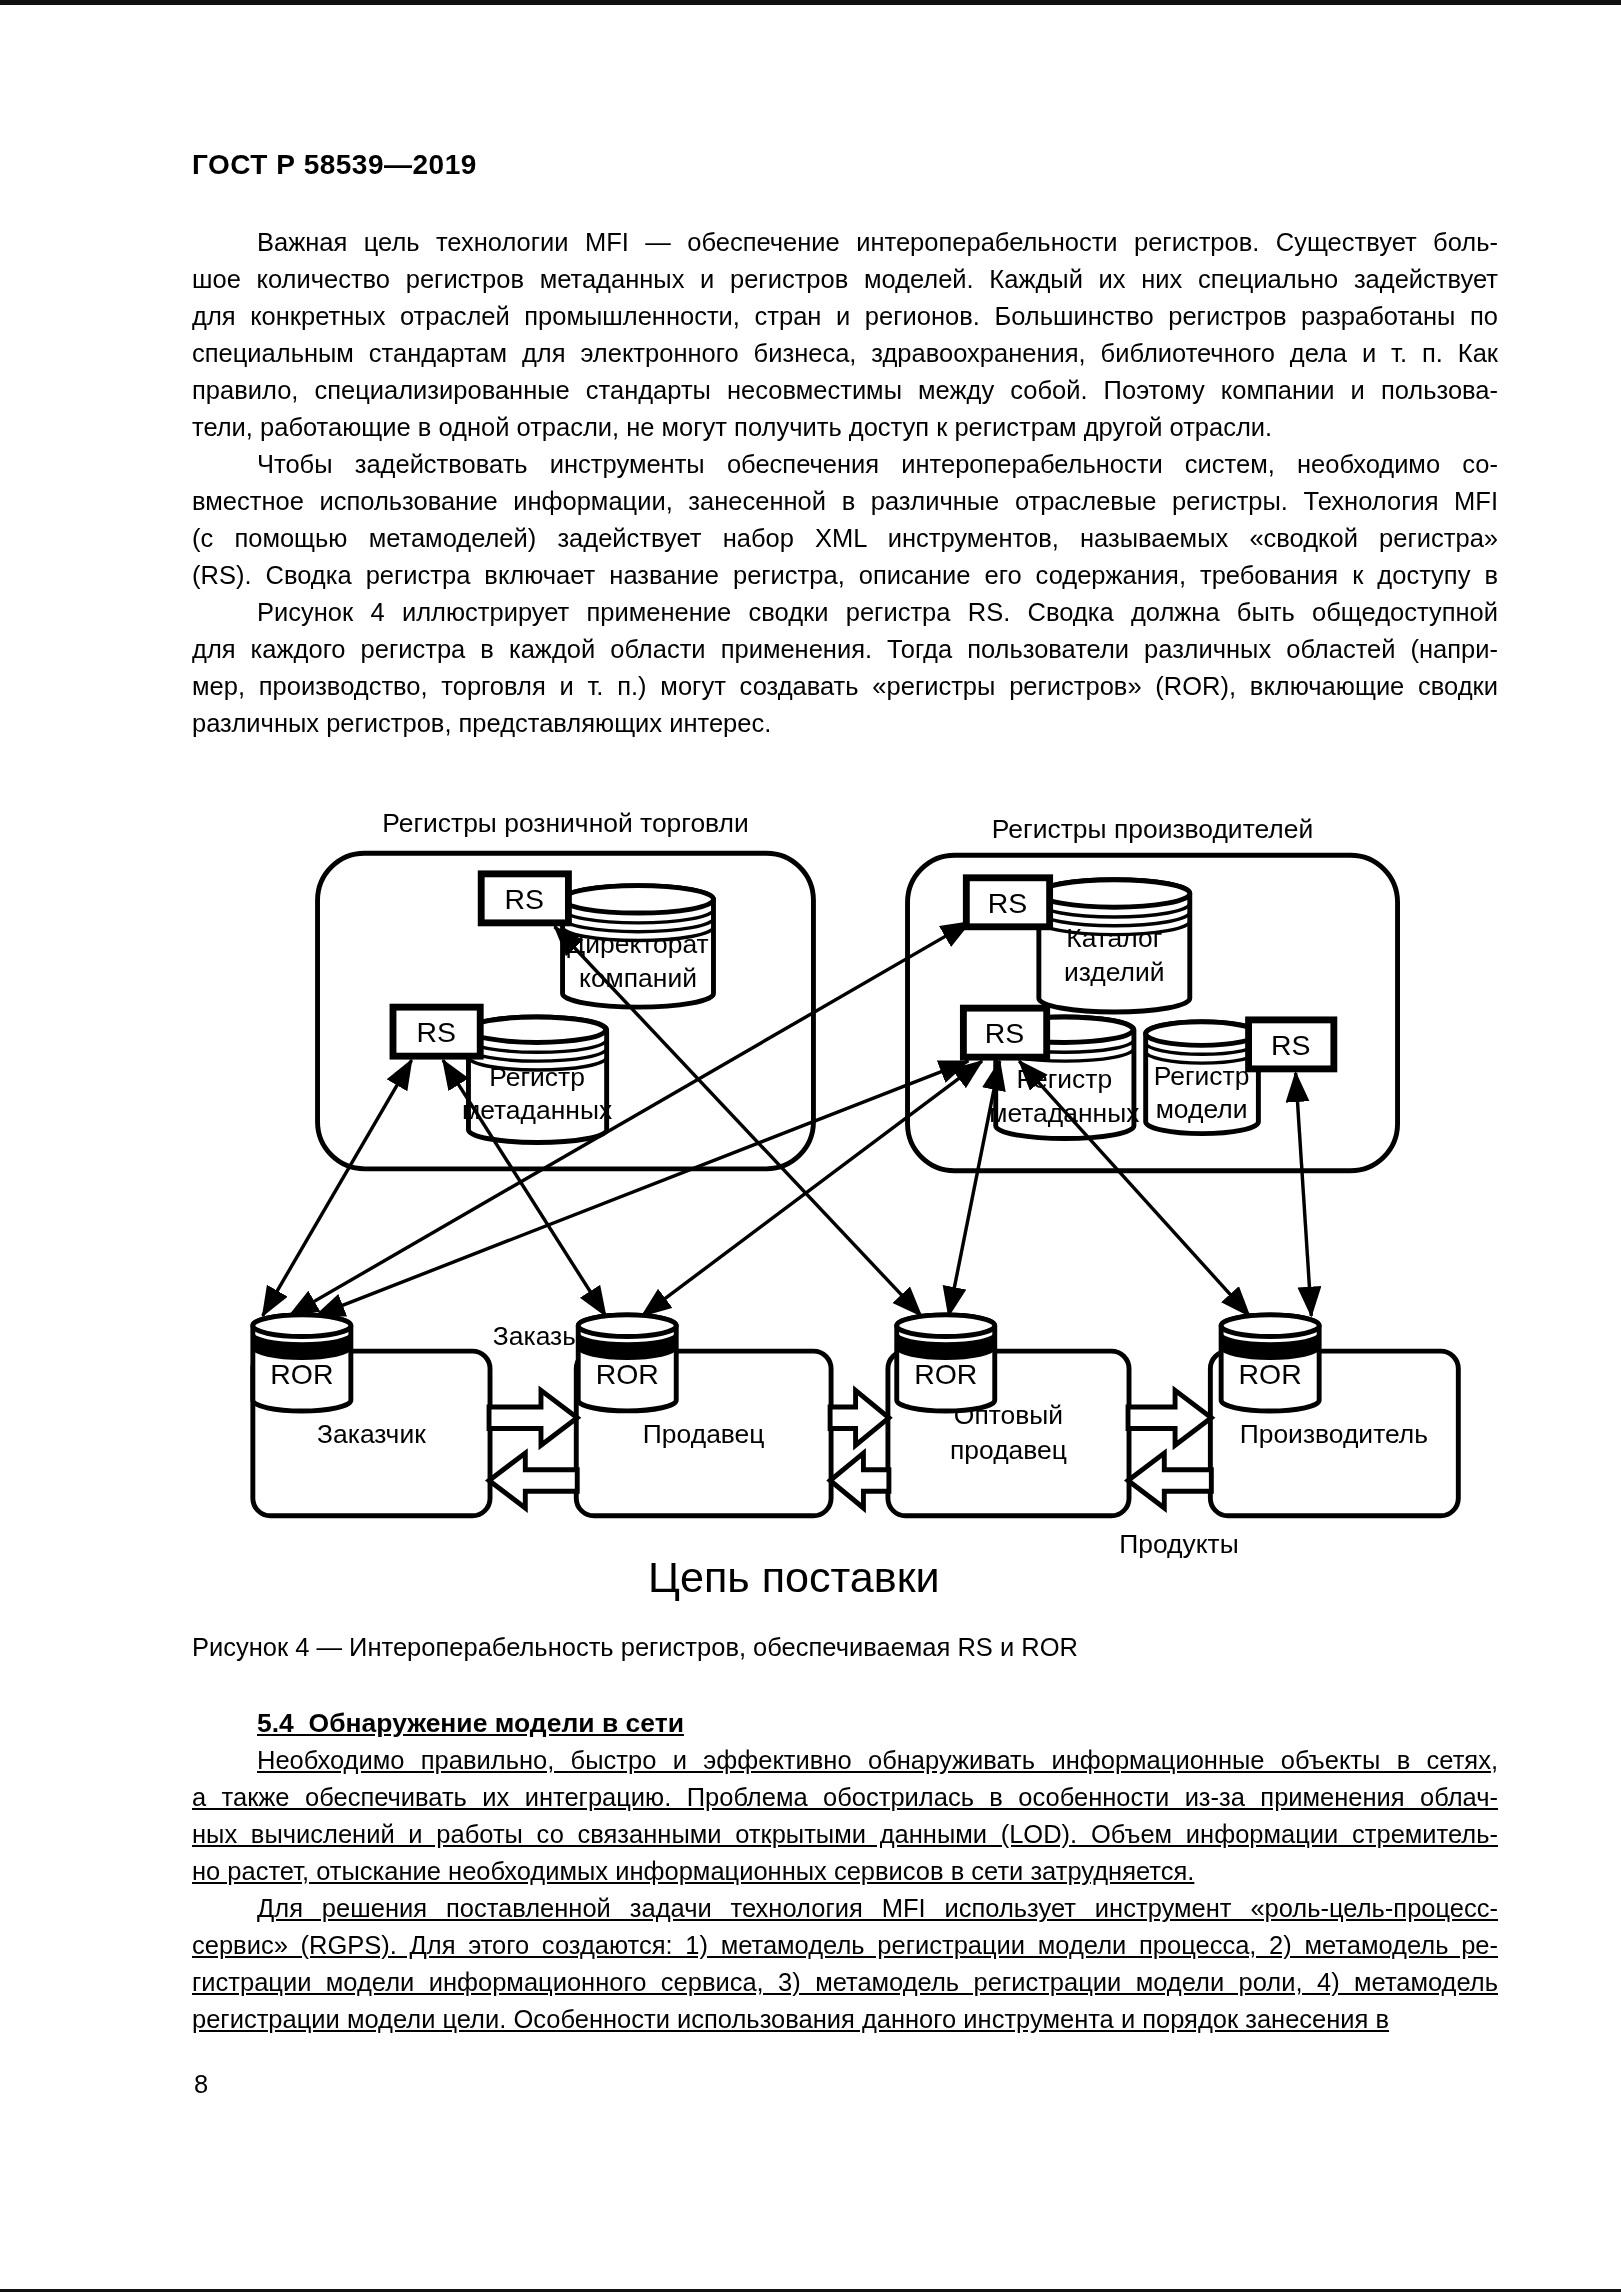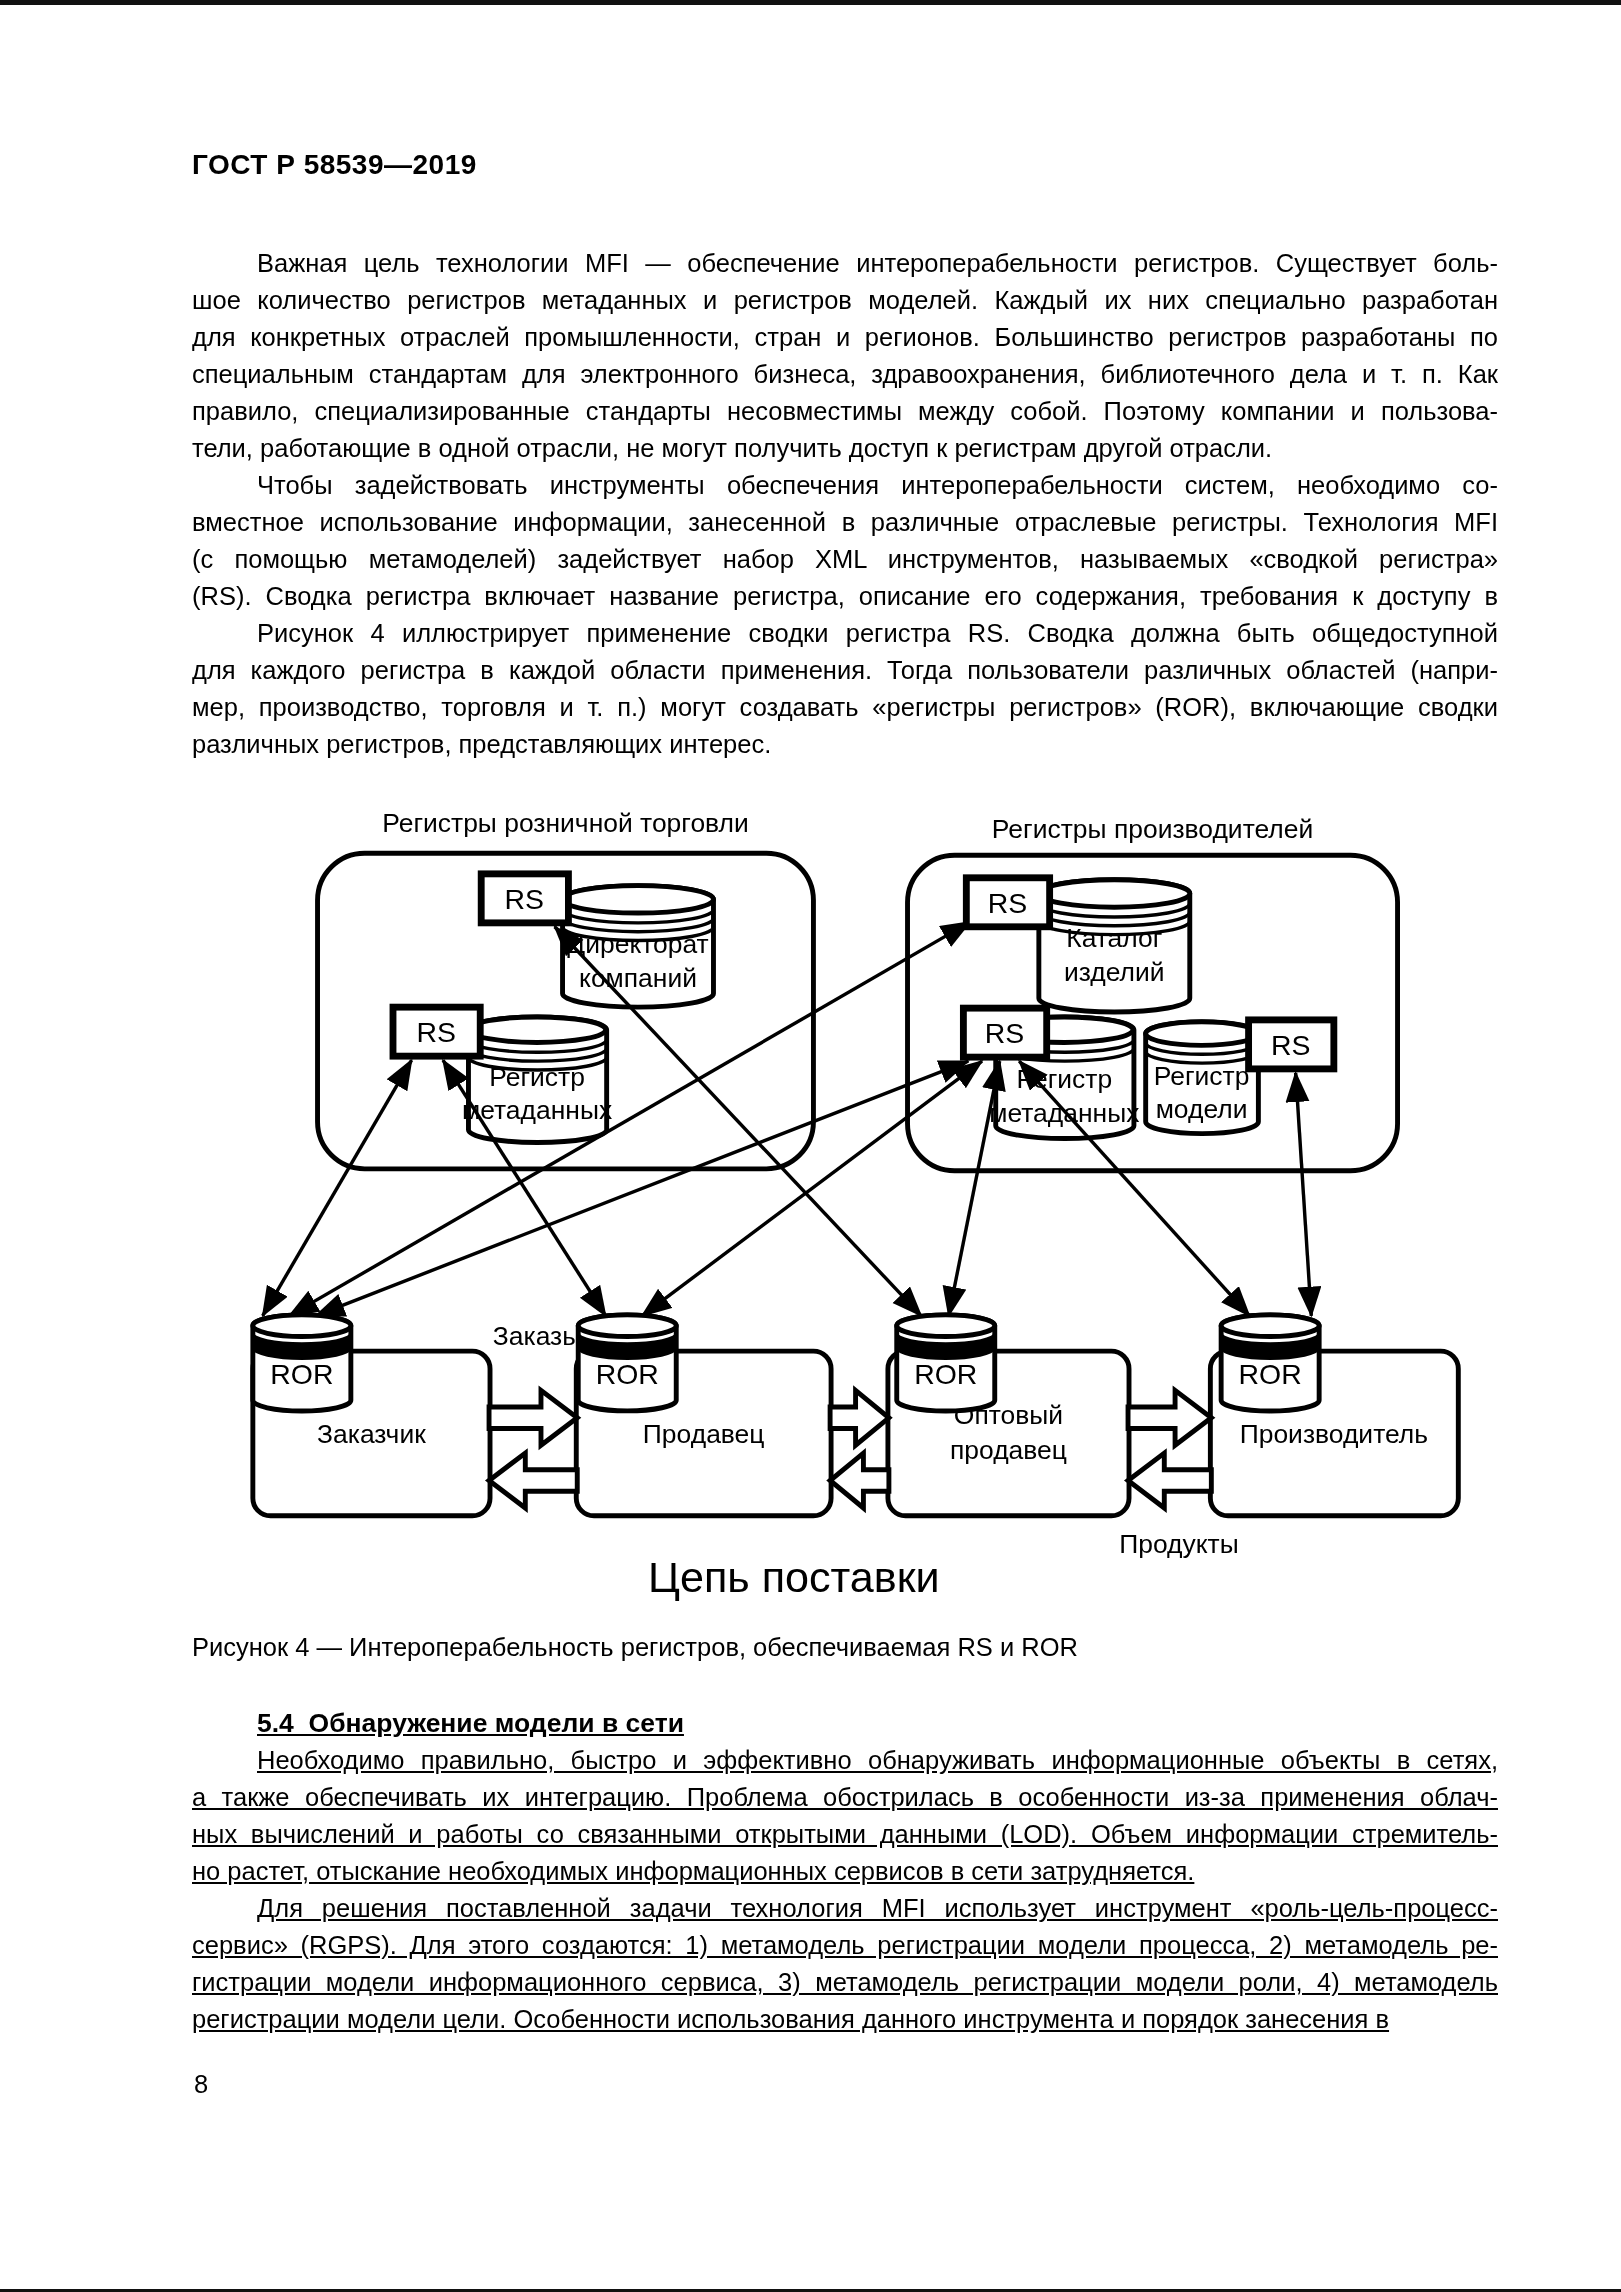--- a/index.html
+++ b/index.html
@@ -3,21 +3,21 @@
 <meta charset="utf-8">
 <style>
   html,body{margin:0;padding:0;background:#8a8a8a;}
   .page{position:relative;width:1621px;height:2293px;background:#ffffff;overflow:hidden;
         font-family:"Liberation Sans","DejaVu Sans",sans-serif;color:#000000;}
   .scan-edge{position:absolute;left:0;width:1621px;background:#111;}
   .scan-edge.top{top:0;height:4.9px;}
   .scan-edge.bottom{bottom:0;height:3.9px;}
   .hdr{position:absolute;left:192px;top:149px;font-size:28px;font-weight:bold;letter-spacing:0.5px;}
   .textblock{position:absolute;left:192px;width:1306px;}
-  .tb-top{top:245px;}
+  .tb-top{top:224px;}
   .tb-bottom{top:1705px;text-decoration:underline;}
   .para{margin:0;}
   .para + .para{margin-top:0;}
   .line{height:37px;line-height:37px;font-size:25.5px;text-align:justify;text-align-last:justify;overflow:hidden;}
   .line.first{padding-left:65px;}
   .line.last{text-align-last:left;}
   .secheading{font-size:26.5px;font-weight:bold;height:37px;line-height:37px;padding-left:65px;white-space:pre;}
   .tb-bottom .para:first-of-type{margin-top:19.6px;}
   .caption{position:absolute;left:192px;top:1629px;width:1306px;height:37px;line-height:37px;
            text-align:left;font-size:25.5px;}
@@ -35,21 +35,21 @@
 
 <div class="page">
   <div class="scan-edge top"></div>
   <div class="scan-edge bottom"></div>
 
   <div class="hdr">ГОСТ Р 58539—2019</div>
 
   <div class="textblock tb-top">
     <div class="para">
         <div class="line first">Важная цель технологии MFI — обеспечение интероперабельности регистров. Существует боль-</div>
-        <div class="line">шое количество регистров метаданных и регистров моделей. Каждый их них специально разработан</div>
+        <div class="line">шое количество регистров метаданных и регистров моделей. Каждый их них специально задействует</div>
         <div class="line">для конкретных отраслей промышленности, стран и регионов. Большинство регистров разработаны по</div>
         <div class="line">специальным стандартам для электронного бизнеса, здравоохранения, библиотечного дела и т. п. Как</div>
         <div class="line">правило, специализированные стандарты несовместимы между собой. Поэтому компании и пользова-</div>
         <div class="line last">тели, работающие в одной отрасли, не могут получить доступ к регистрам другой отрасли.</div>
       </div>
     <div class="para">
         <div class="line first">Чтобы задействовать инструменты обеспечения интероперабельности систем, необходимо со-</div>
         <div class="line">вместное использование информации, занесенной в различные отраслевые регистры. Технология MFI</div>
         <div class="line">(с помощью метамоделей) задействует набор XML инструментов, называемых «сводкой регистра»</div>
         <div class="line">(RS). Сводка регистра включает название регистра, описание его содержания, требования к доступу в</div>

